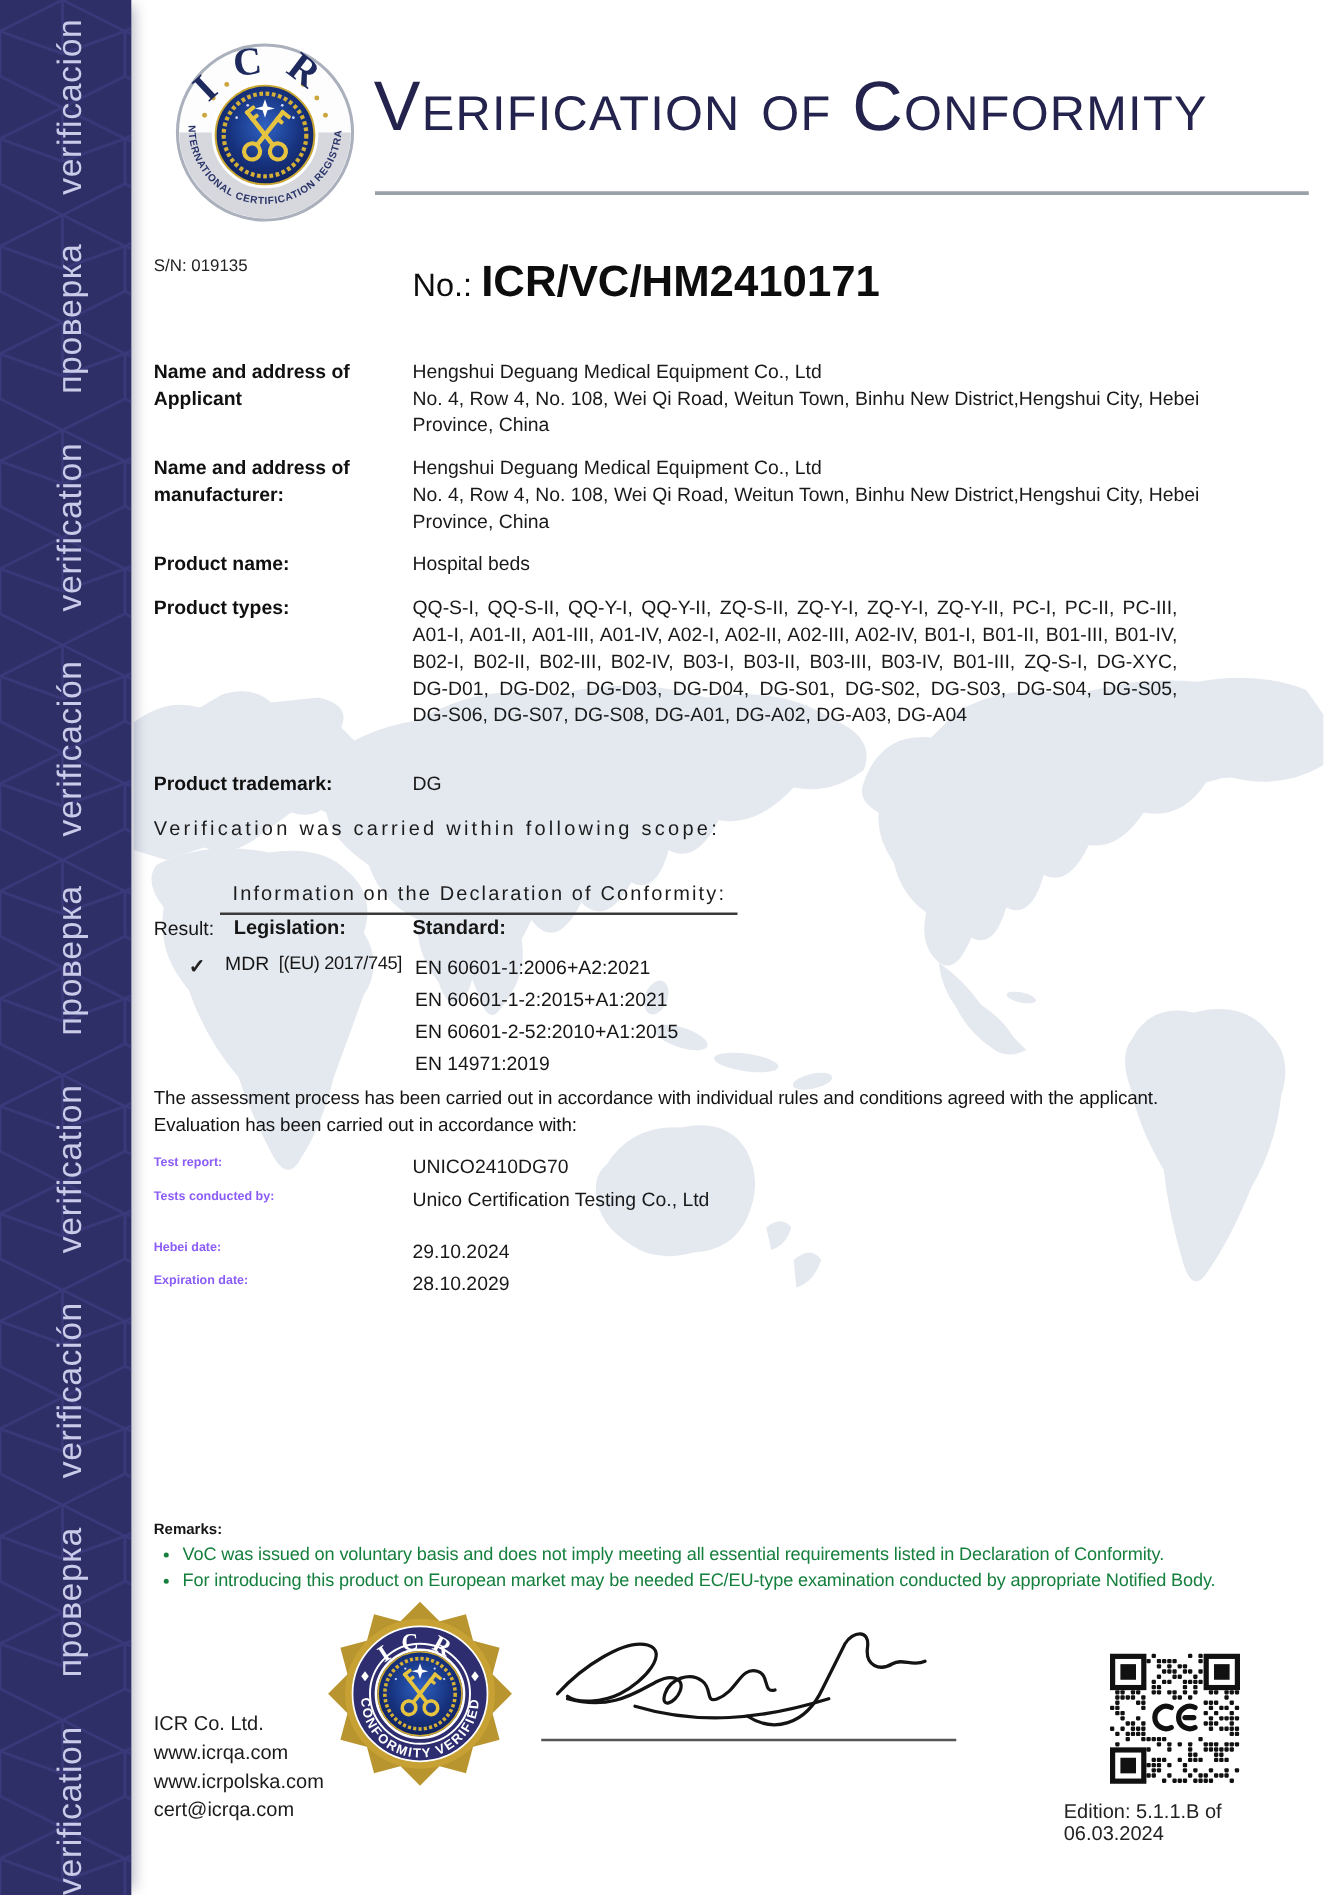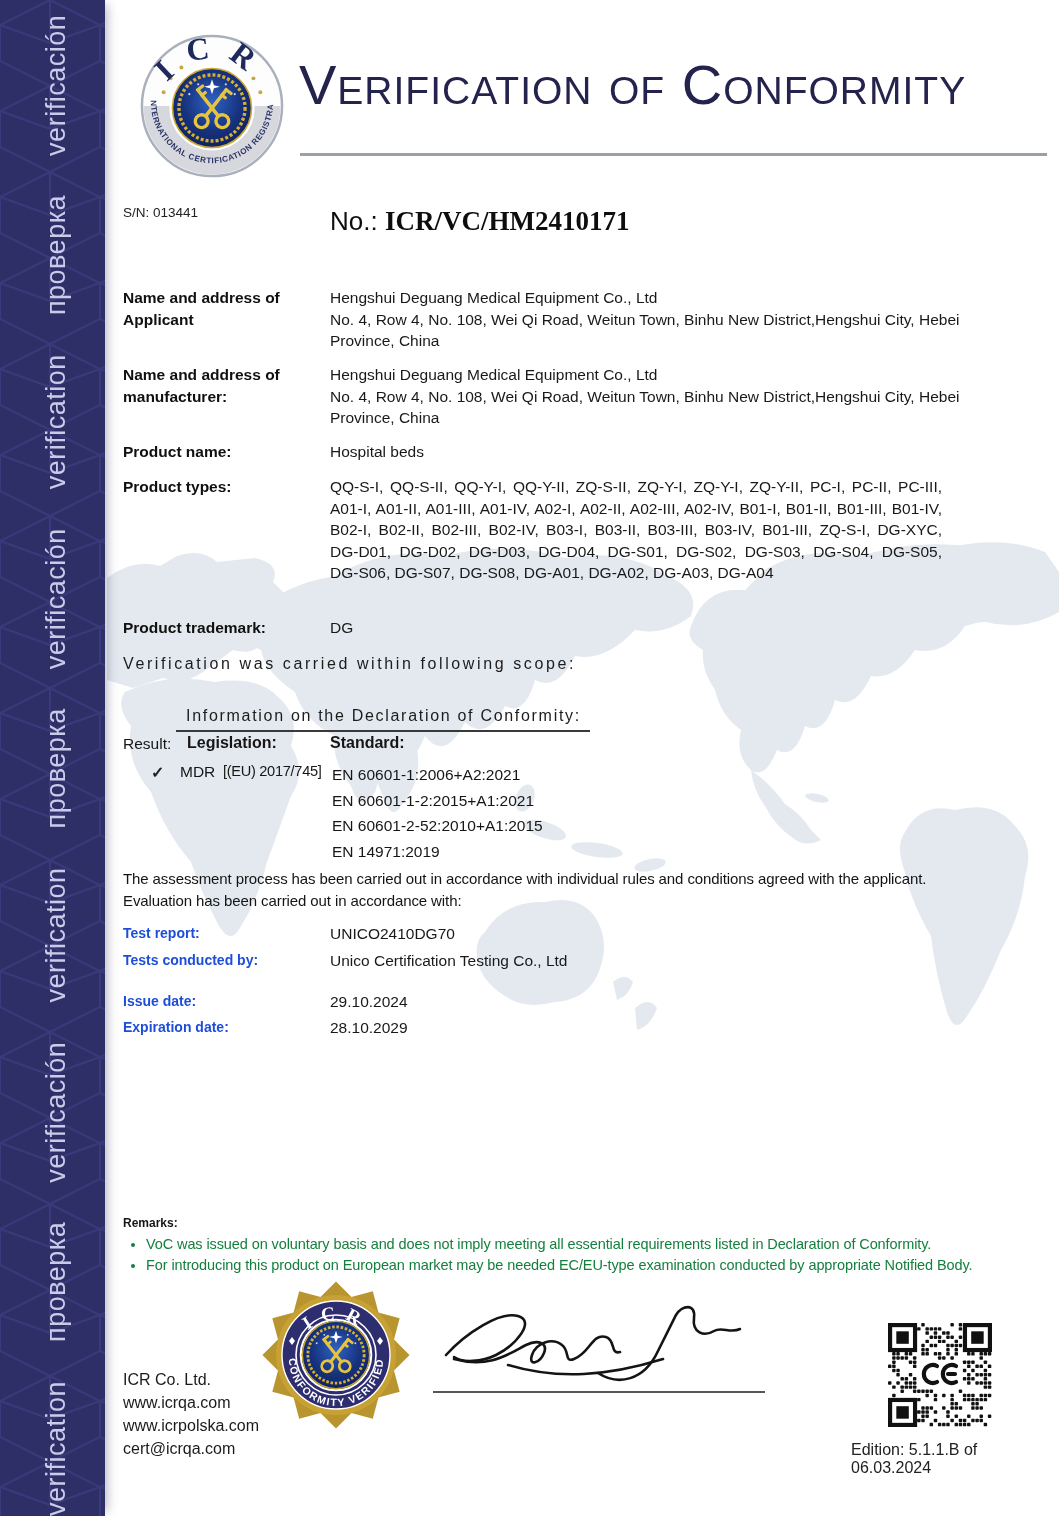--- a/index.html
+++ b/index.html
@@ -14,41 +14,41 @@
          font-size:27px;color:#c9cbe9;letter-spacing:.5px;word-spacing:1.15em;}
   
   .worldmap{position:absolute;left:105px;top:530px;z-index:0;}
   
   .logo{position:absolute;left:138px;top:30px;z-index:2;}
   .title{position:absolute;left:299px;top:52px;font-variant:small-caps;font-size:56px;
          letter-spacing:1px;color:#23234d;white-space:nowrap;z-index:2;}
   .title-underline{position:absolute;left:300px;top:153px;width:747px;height:3px;background:#9aa0a8;z-index:2;}
   .serial{position:absolute;left:123px;top:205px;font-size:13.5px;color:#222;z-index:2;}
   .certno{position:absolute;left:330px;top:206px;font-size:26px;color:#0d0d0d;z-index:2;}
-  .certno b{font-size:27px;font-weight:bold;font-family:Liberation Serif, serif;}
+  .certno b{font-size:35px;font-weight:bold;}
   
   .f-label{position:absolute;left:123px;width:200px;font-weight:bold;font-size:15.5px;
            line-height:21.5px;color:#101010;z-index:2;}
   .f-value{position:absolute;left:330px;width:658px;font-size:15.5px;line-height:21.5px;color:#191919;z-index:2;}
   .justify{width:612px;text-align:justify;}
   
   .scope-line{position:absolute;left:123px;top:655px;font-size:16px;letter-spacing:2.6px;color:#1c1c1c;z-index:2;}
   .doc-head{position:absolute;left:186px;top:707px;font-size:16px;letter-spacing:1.7px;color:#1c1c1c;z-index:2;}
   .doc-underline{position:absolute;left:176px;top:730px;width:414px;height:1.6px;background:#3a3a3a;z-index:2;}
   .result-lbl{position:absolute;left:123px;top:735px;font-size:15.5px;z-index:2;}
   .leg-lbl{position:absolute;left:187px;top:734px;font-size:16px;font-weight:bold;z-index:2;}
   .std-lbl{position:absolute;left:330px;top:734px;font-size:16px;font-weight:bold;z-index:2;}
   .chk{position:absolute;left:151px;top:763px;font-size:16px;font-weight:bold;color:#222;z-index:2;}
   .mdr{position:absolute;left:180px;top:763px;font-size:15.5px;z-index:2;}
   .reg{position:absolute;left:223px;top:763px;font-size:14.6px;letter-spacing:-.3px;z-index:2;}
   .stds{position:absolute;left:332px;top:762px;font-size:15.5px;line-height:25.5px;z-index:2;}
   
   .assess{position:absolute;left:123px;top:868px;width:872px;font-size:15px;line-height:22px;
           letter-spacing:-.1px;color:#141414;z-index:2;}
-  .r-lbl{position:absolute;left:123px;font-size:14px;font-weight:bold;color:#1d4ed8;z-index:2;}
+  .r-lbl{position:absolute;left:123px;font-size:10px;font-weight:bold;color:#8b5cf6;z-index:2;}
   .r-val{position:absolute;left:330px;font-size:15.5px;color:#191919;z-index:2;}
   
   .remarks-h{position:absolute;left:123px;top:1216px;font-size:12px;font-weight:bold;z-index:2;}
   .remarks-list{position:absolute;left:128px;top:1234px;width:880px;margin:0;padding-left:18px;z-index:2;}
   .remarks-list li{font-size:14.5px;line-height:21px;letter-spacing:-.1px;color:#15803d;}
   
   .badge{position:absolute;left:252px;top:1281px;z-index:2;}
   .org{position:absolute;left:123px;top:1368px;font-size:16px;line-height:23px;color:#1b1b1b;z-index:2;}
   .sig{position:absolute;left:438px;top:1293px;z-index:2;}
   .sig-line{position:absolute;left:433px;top:1391px;width:332px;height:2px;background:#555;z-index:2;}
@@ -156,21 +156,21 @@
       <textPath href="#arcTopLogo" startOffset="50%" text-anchor="middle">ICR</textPath>
     </text>
     <path id="arcBotLogo" d="M13,72 A62,62 0 0 0 137,72" fill="none"></path>
     <text font-size="8.2" font-weight="bold" fill="#2a3368" letter-spacing=".6">
       <textPath href="#arcBotLogo" startOffset="50%" text-anchor="middle">INTERNATIONAL CERTIFICATION REGISTRAR</textPath>
     </text>
   </svg>
 
   <div class="title">Verification of Conformity</div>
   <div class="title-underline"></div>
-  <div class="serial">S/N: 013441</div>
+  <div class="serial">S/N: 019135</div>
   <div class="certno">
     <span>No.:</span>
     <b>ICR/VC/HM2410171</b>
   </div>
 
   <div class="f-label" style="top:287px">Name and address of Applicant</div>
   <div class="f-value" style="top:287px">
     <div>Hengshui Deguang Medical Equipment Co., Ltd</div>
     <div>No. 4, Row 4, No. 108, Wei Qi Road, Weitun Town, Binhu New District,Hengshui City, Hebei Province, China</div>
   </div>
@@ -204,21 +204,21 @@
     <div>EN 60601-1-2:2015+A1:2021</div>
     <div>EN 60601-2-52:2010+A1:2015</div>
     <div>EN 14971:2019</div>
   </div>
 
   <div class="assess">The assessment process has been carried out in accordance with individual rules and conditions agreed with the applicant. Evaluation has been carried out in accordance with:</div>
   <div class="r-lbl" style="top:925px">Test report:</div>
   <div class="r-val" style="top:925px">UNICO2410DG70</div>
   <div class="r-lbl" style="top:952px">Tests conducted by:</div>
   <div class="r-val" style="top:952px">Unico Certification Testing Co., Ltd</div>
-  <div class="r-lbl" style="top:993px">Issue date:</div>
+  <div class="r-lbl" style="top:993px">Hebei date:</div>
   <div class="r-val" style="top:993px">29.10.2024</div>
   <div class="r-lbl" style="top:1019px">Expiration date:</div>
   <div class="r-val" style="top:1019px">28.10.2029</div>
 
   <div class="remarks-h">Remarks:</div>
   <ul class="remarks-list">
     <li>VoC was issued on voluntary basis and does not imply meeting all essential requirements listed in Declaration of Conformity.</li>
     <li>For introducing this product on European market may be needed EC/EU-type examination conducted by appropriate Notified Body.</li>
   </ul>
 

